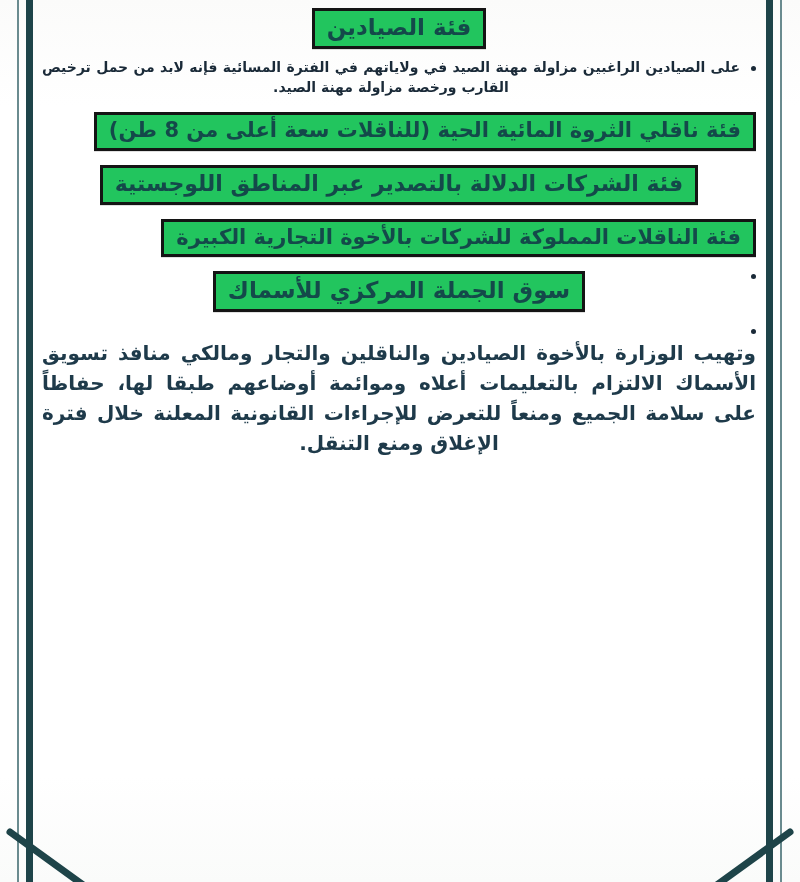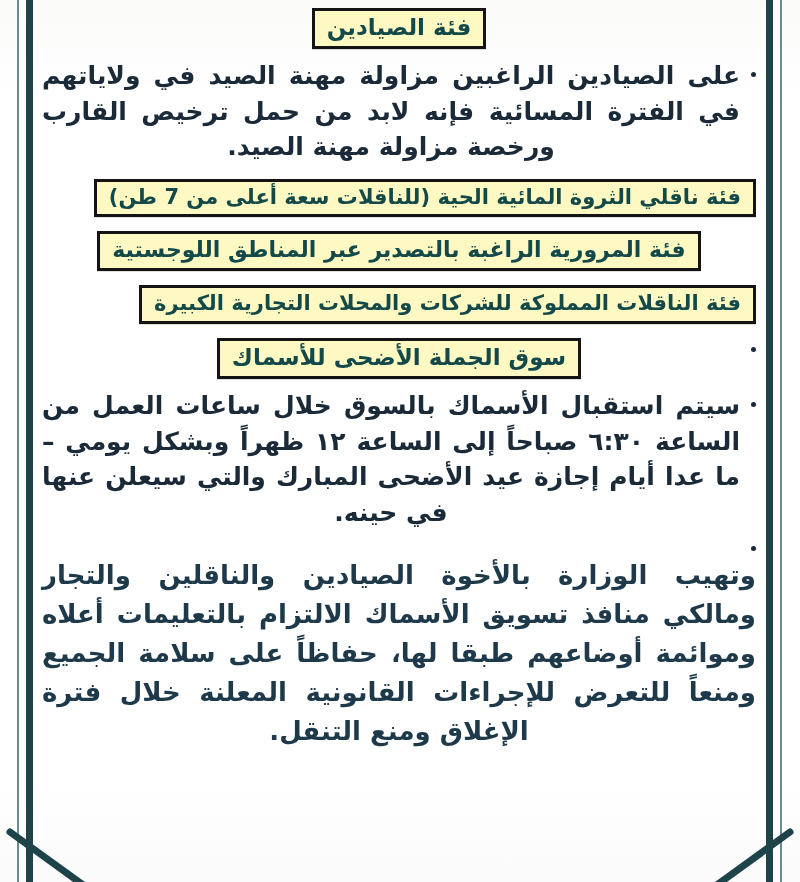--- a/index.html
+++ b/index.html
@@ -80,21 +80,21 @@
   .heading-row {
     display: flex;
     justify-content: center;
     margin: 0;
   }
   .heading-row.align-right { justify-content: flex-start; }
 
   .heading-box {
     display: inline-block;
     border: 3px solid #141414;
-    background: #fef9c3;
+    background: #22c55e;
     padding: 3px 12px 5px 12px;
     box-shadow: 0 1px 0 rgba(0,0,0,0.12);
   }
   .heading-box .heading-text {
     display: block;
     color: #14494a;
     font-size: 23px;
     font-weight: 700;
     line-height: 1.18;
     white-space: nowrap;
@@ -105,42 +105,42 @@
 
   
   .bullets {
     margin: 9px 0 0 0;
     padding: 0;
     list-style: none;
   }
   .bullet {
     position: relative;
     color: #1a2a38;
-    font-size: 25px;
+    font-size: 14px;
     font-weight: 700;
     line-height: 1.42;
     text-align: justify;
     text-align-last: center;
     margin: 0 0 2px 0;
     padding: 0 16px 0 0;
   }
   .bullet .dot {
     position: absolute;
     right: 0;
     top: 0.55em;
     width: 5px;
     height: 5px;
     border-radius: 50%;
     background: #1a2a38;
   }
 
   
   .closing {
     color: #1e3a4a;
-    font-size: 26px;
+    font-size: 20px;
     font-weight: 700;
     line-height: 1.5;
     text-align: justify;
     text-align-last: center;
     margin-top: 26px;
   }
 
   .sec { margin-top: 14px; }
   .sec-first { margin-top: 8px; }
 </style>
@@ -181,57 +181,53 @@
         <li class="bullet">
           <span class="dot"></span>
           <span>على الصيادين الراغبين مزاولة مهنة الصيد في ولاياتهم في الفترة المسائية فإنه لابد من حمل ترخيص القارب ورخصة مزاولة مهنة الصيد.</span>
         </li>
       </ul>
     </div>
 
     <div class="sec">
       <div class="heading-row align-right">
         <div class="heading-box xwide">
-          <span class="heading-text">فئة ناقلي الثروة المائية الحية (للناقلات سعة أعلى من 7 طن)</span>
+          <span class="heading-text">فئة ناقلي الثروة المائية الحية (للناقلات سعة أعلى من 8 طن)</span>
         </div>
       </div>
     </div>
 
     <div class="sec">
       <div class="heading-row">
         <div class="heading-box wide">
-          <span class="heading-text">فئة المرورية الراغبة بالتصدير عبر المناطق اللوجستية</span>
+          <span class="heading-text">فئة الشركات الدلالة بالتصدير عبر المناطق اللوجستية</span>
         </div>
       </div>
     </div>
 
     <div class="sec">
       <div class="heading-row align-right">
         <div class="heading-box xwide">
-          <span class="heading-text">فئة الناقلات المملوكة للشركات والمحلات التجارية الكبيرة</span>
+          <span class="heading-text">فئة الناقلات المملوكة للشركات بالأخوة التجارية الكبيرة</span>
         </div>
       </div>
       <ul class="bullets">
         <li class="bullet">
           <span class="dot"></span>
         </li>
       </ul>
     </div>
 
     <div class="sec">
       <div class="heading-row">
         <div class="heading-box">
-          <span class="heading-text">سوق الجملة الأضحى للأسماك</span>
+          <span class="heading-text">سوق الجملة المركزي للأسماك</span>
         </div>
       </div>
       <ul class="bullets">
-        <li class="bullet">
-          <span class="dot"></span>
-          <span>سيتم استقبال الأسماك بالسوق خلال ساعات العمل من الساعة ٦:٣٠ صباحاً إلى الساعة ١٢ ظهراً وبشكل يومي – ما عدا أيام إجازة عيد الأضحى المبارك والتي سيعلن عنها في حينه.</span>
-        </li>
         <li class="bullet">
           <span class="dot"></span>
         </li>
       </ul>
     </div>
 
     <p class="closing">وتهيب الوزارة بالأخوة الصيادين والناقلين والتجار ومالكي منافذ تسويق الأسماك الالتزام بالتعليمات أعلاه وموائمة أوضاعهم طبقا لها، حفاظاً على سلامة الجميع ومنعاً للتعرض للإجراءات القانونية المعلنة خلال فترة الإغلاق ومنع التنقل.</p>
 
   </div>
 </div>

